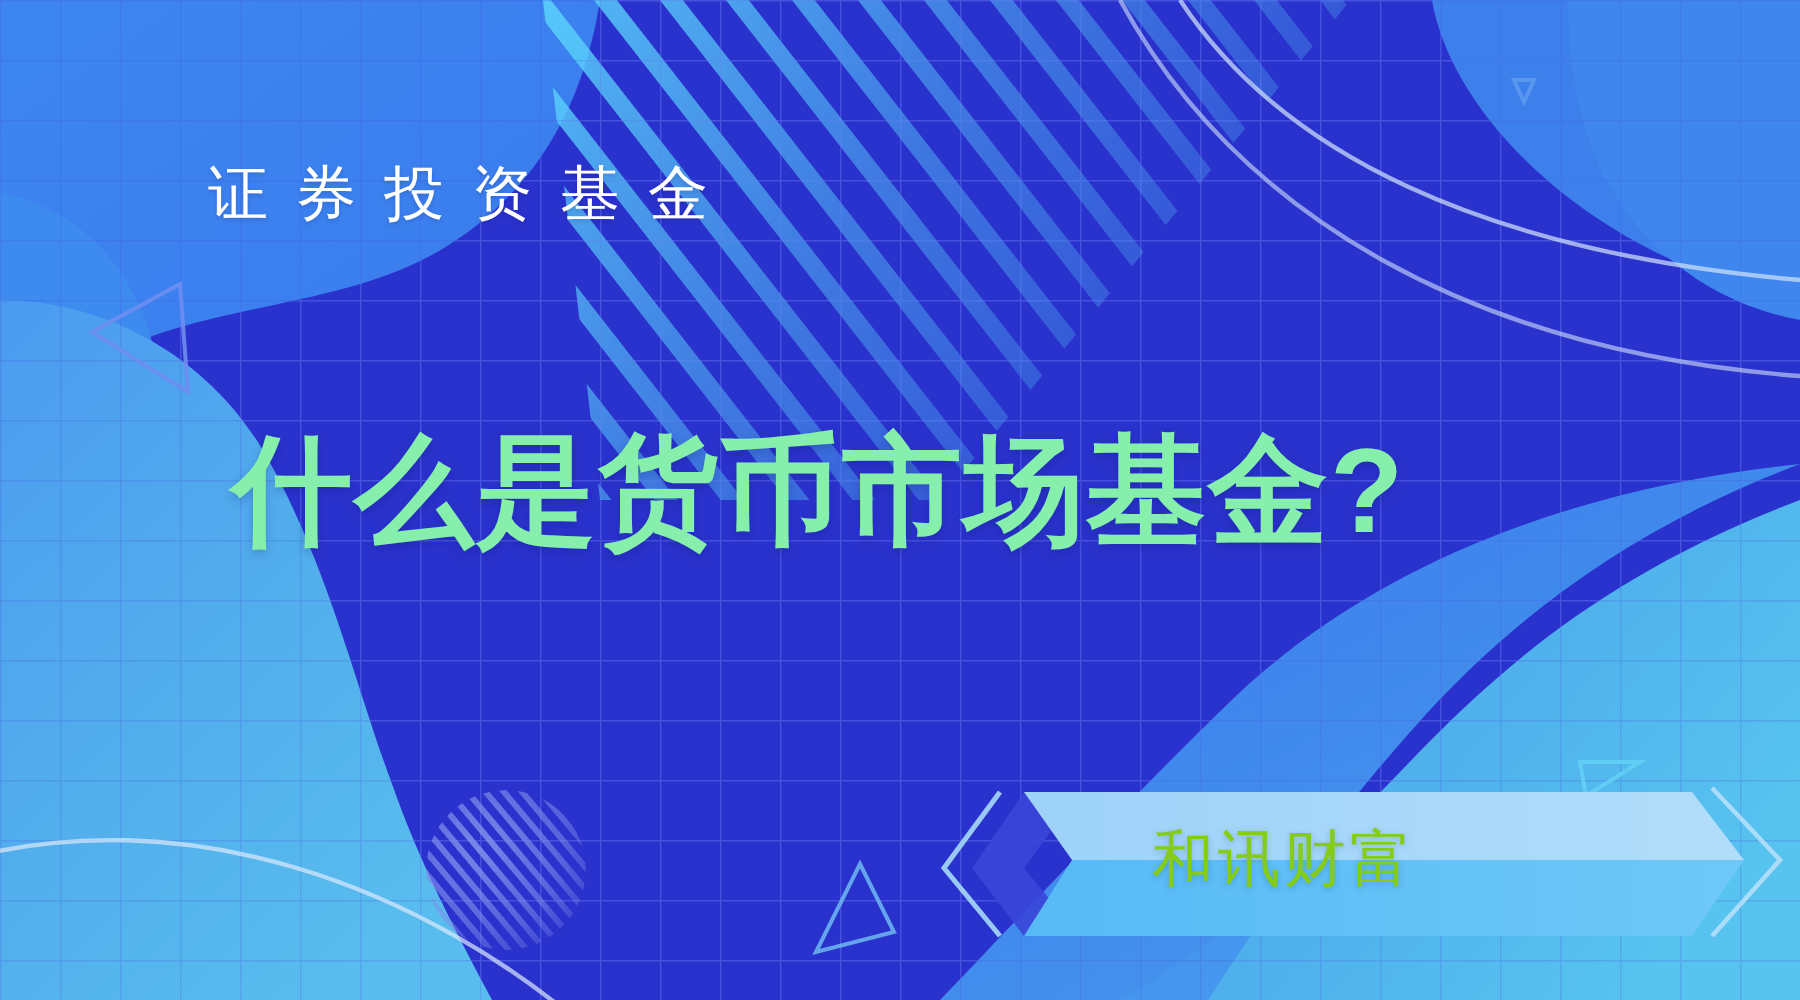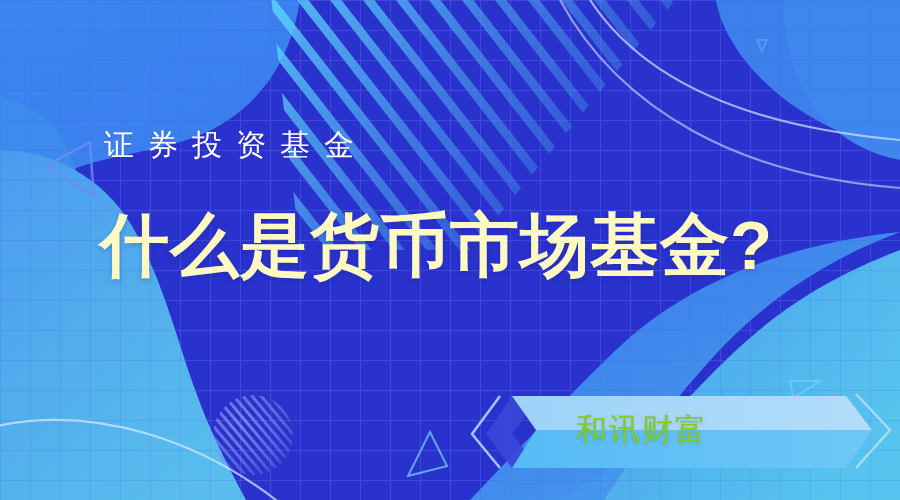--- a/index.html
+++ b/index.html
@@ -30,30 +30,29 @@
     position: absolute;
     left: 104px;
     top: 78px;
     font-size: 30px;
     line-height: 40px;
     letter-spacing: 14px;
     color: #ffffff;
     font-weight: 400;
     white-space: nowrap;
     text-shadow: 0 1px 2px rgba(10,20,90,0.18);
-    margin-top: 47px;
   }
   .headline {
     position: absolute;
-    left: 100px;
+    left: 116px;
     top: 206px;
-    font-size: 69px;
+    font-size: 60px;
     line-height: 80px;
     letter-spacing: 1px;
-    color: #fef9c3;
+    color: #86efac;
     font-weight: 700;
     white-space: nowrap;
     text-shadow: 0 2px 5px rgba(10,20,90,0.20);
   }
   .badge-text {
     position: absolute;
     left: 576px;
     top: 409px;
     font-size: 31px;
     line-height: 42px;

